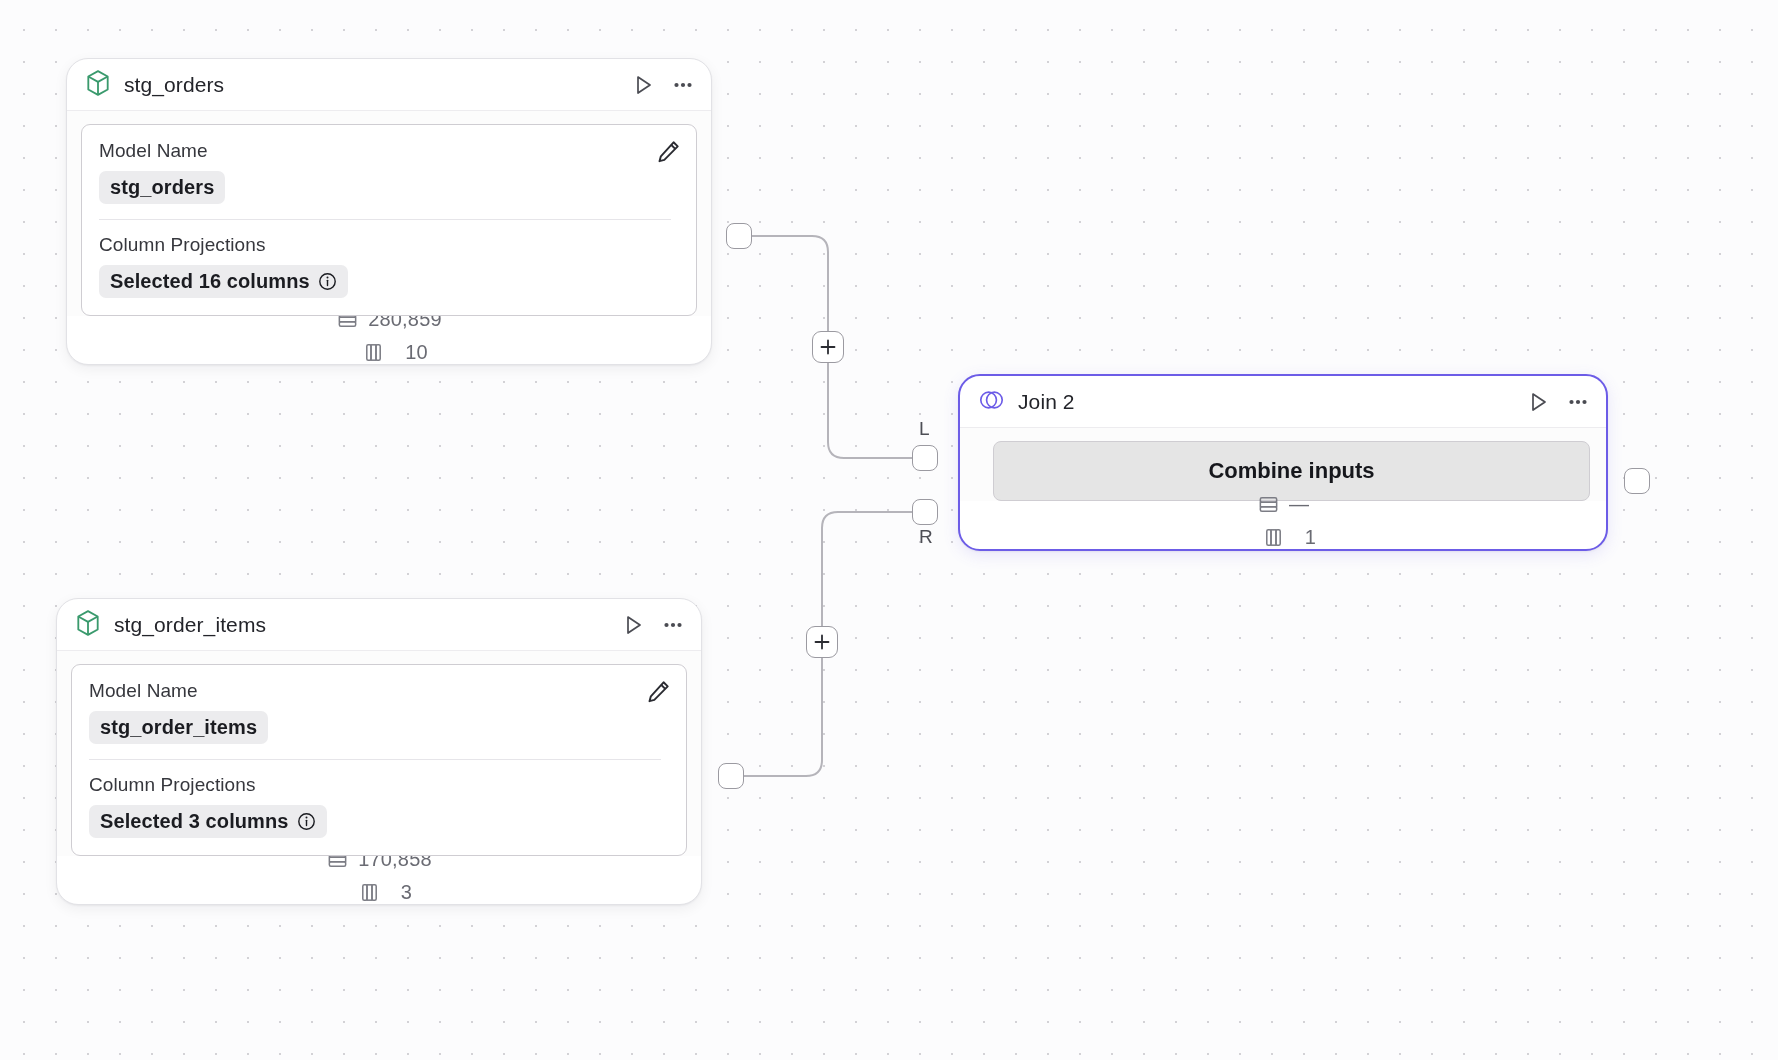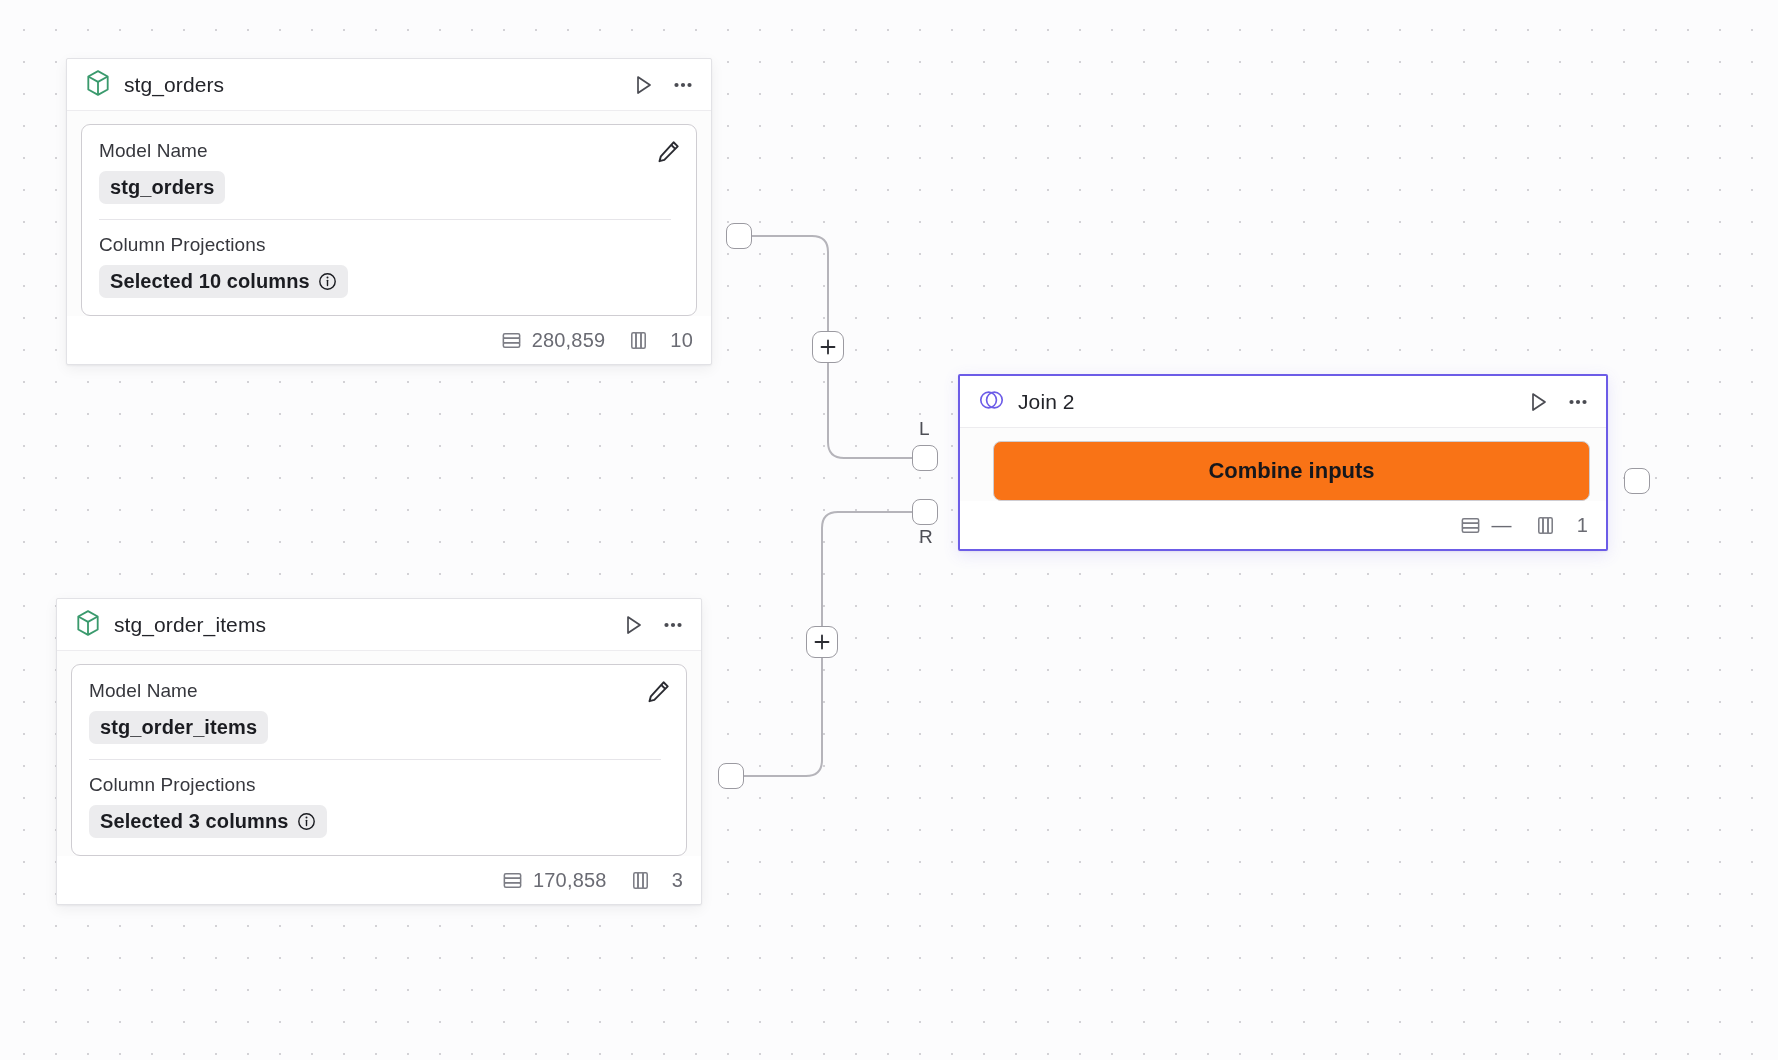--- a/index.html
+++ b/index.html
@@ -32,21 +32,21 @@
     width: 1778px;
     height: 1060px;
     pointer-events: none;
   }
 
   
   .node {
     position: absolute;
     background: #ffffff;
     border: 1px solid #e2e2e6;
-    border-radius: 2px;
+    border-radius: 22px;
     box-shadow: 0 1px 2px rgba(16,18,27,0.05), 0 4px 14px rgba(16,18,27,0.06);
     box-sizing: border-box;
   }
   .node.selected {
     border: 2px solid #6c5ce7;
     box-shadow: 0 1px 2px rgba(16,18,27,0.05), 0 4px 16px rgba(108,92,231,0.14);
   }
 
   .node-header {
     display: flex;
@@ -122,41 +122,42 @@
 
   .node-footer {
     display: flex;
     align-items: center;
     justify-content: flex-end;
     gap: 10px;
     padding: 0 18px;
     height: 48px;
     font-size: 20px;
     color: #6a6b73;
+    flex-direction: column;
   }
   .stat {
     display: flex;
     align-items: center;
     gap: 9px;
   }
   .stat + .stat { margin-left: 12px; gap: 20px; }
   .stat-val { letter-spacing: .2px; }
 
   
   .combine-box {
     border: 1px solid #cfcdd2;
     border-radius: 8px;
     height: 58px;
     display: flex;
     align-items: center;
     justify-content: center;
     font-size: 22px;
     font-weight: bold;
     color: #16171c;
-    background: #f97316;
+    background: #e5e5e5;
     cursor: pointer;
     margin-left: 17px;
   }
 
   
   .port {
     position: absolute;
     width: 26px;
     height: 26px;
     border: 1.6px solid #9b9aa1;
@@ -235,21 +236,21 @@
           </svg>
         </span>
 
         <div class="field-label">Model Name</div>
         <span class="chip">stg_orders</span>
 
         <div class="panel-divider"></div>
 
         <div class="field-label">Column Projections</div>
         <span class="chip">
-          <span>Selected 10 columns</span>
+          <span>Selected 16 columns</span>
           <span>
             <svg width="19" height="19" viewBox="0 0 20 20" fill="none" style="display:block">
               <circle cx="10" cy="10" r="8.1" stroke="#1b1c21" stroke-width="1.5"></circle>
               <circle cx="10" cy="5.9" r="1.05" fill="#1b1c21"></circle>
               <path d="M10 8.8 V14.3" stroke="#1b1c21" stroke-width="1.5" stroke-linecap="round"></path>
             </svg>
           </span>
         </span>
       </div>
     </div>

